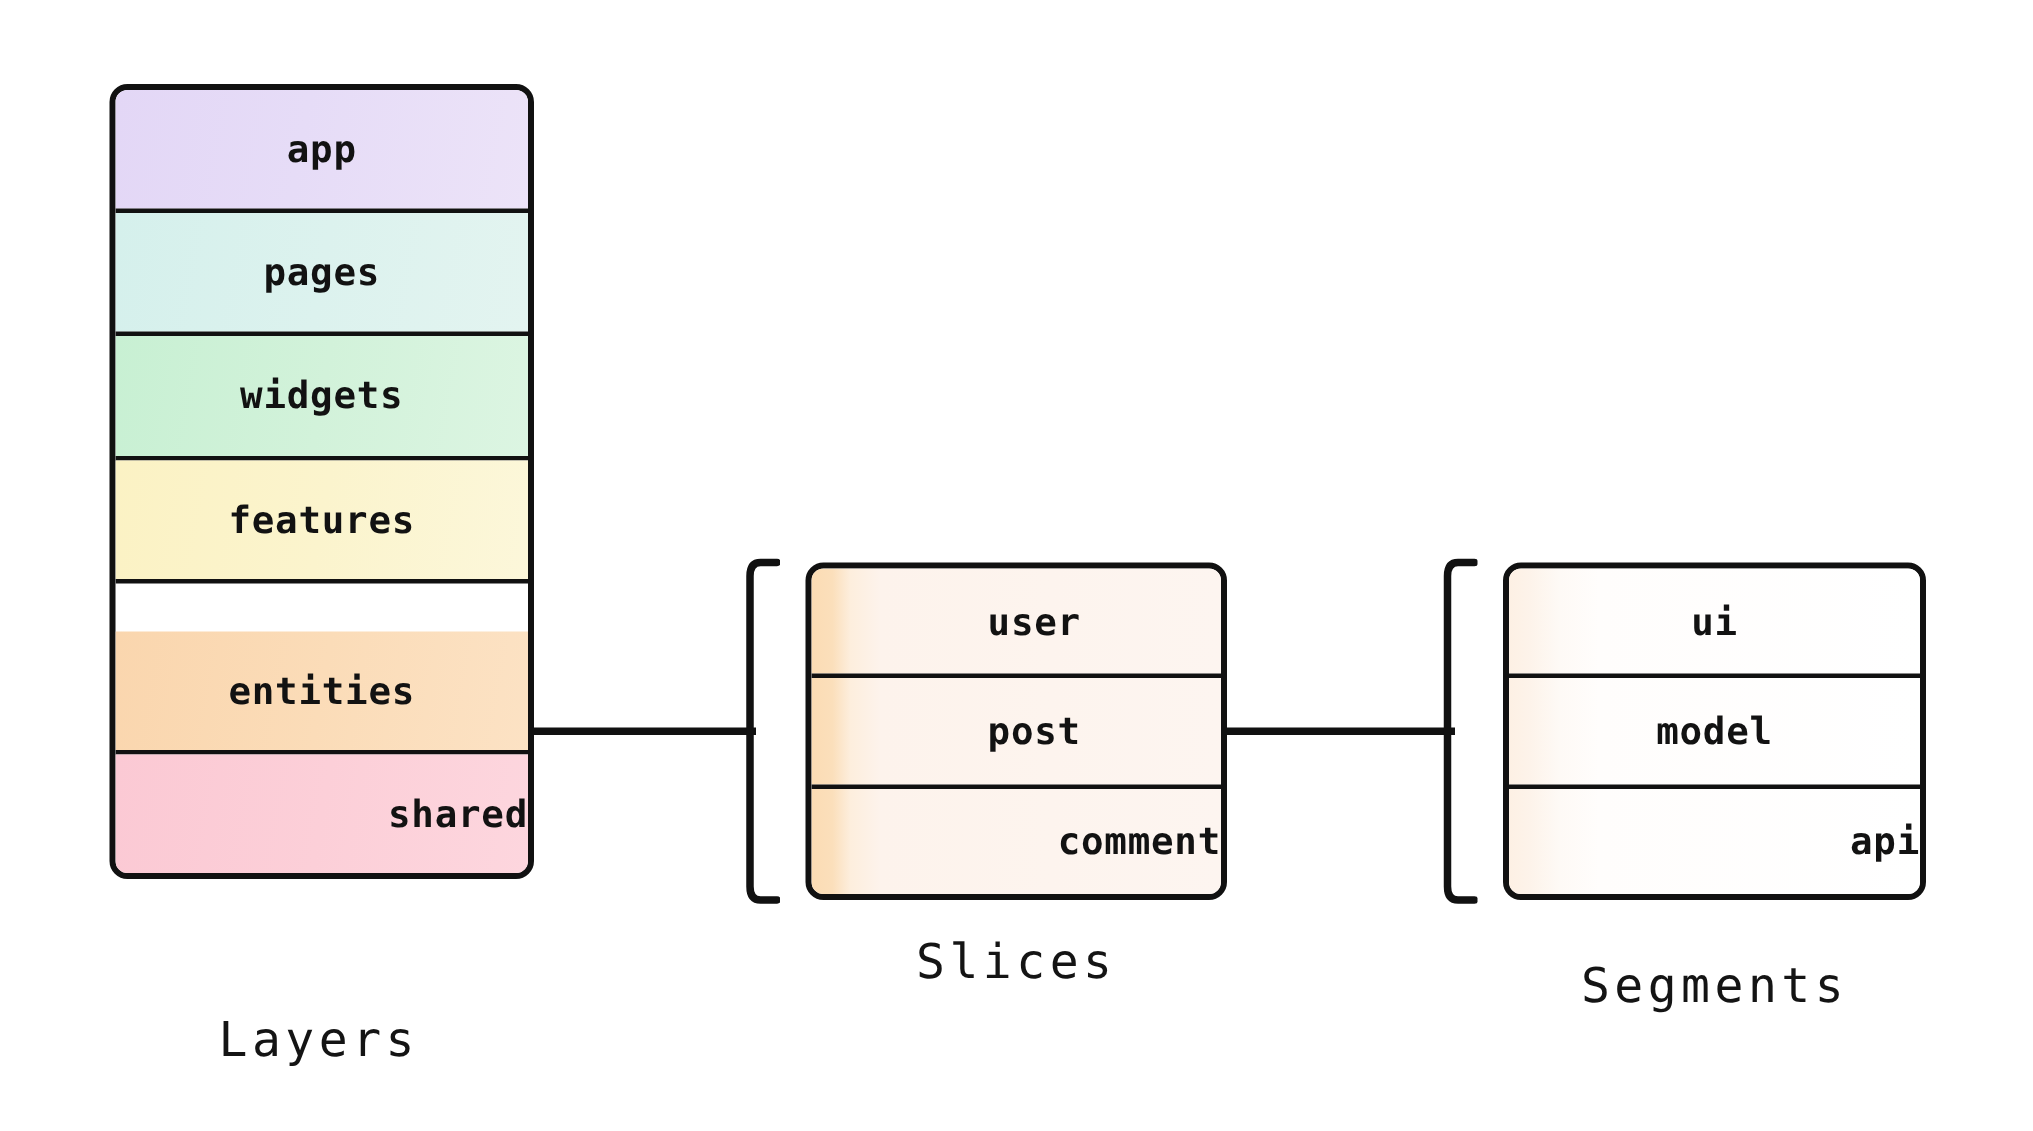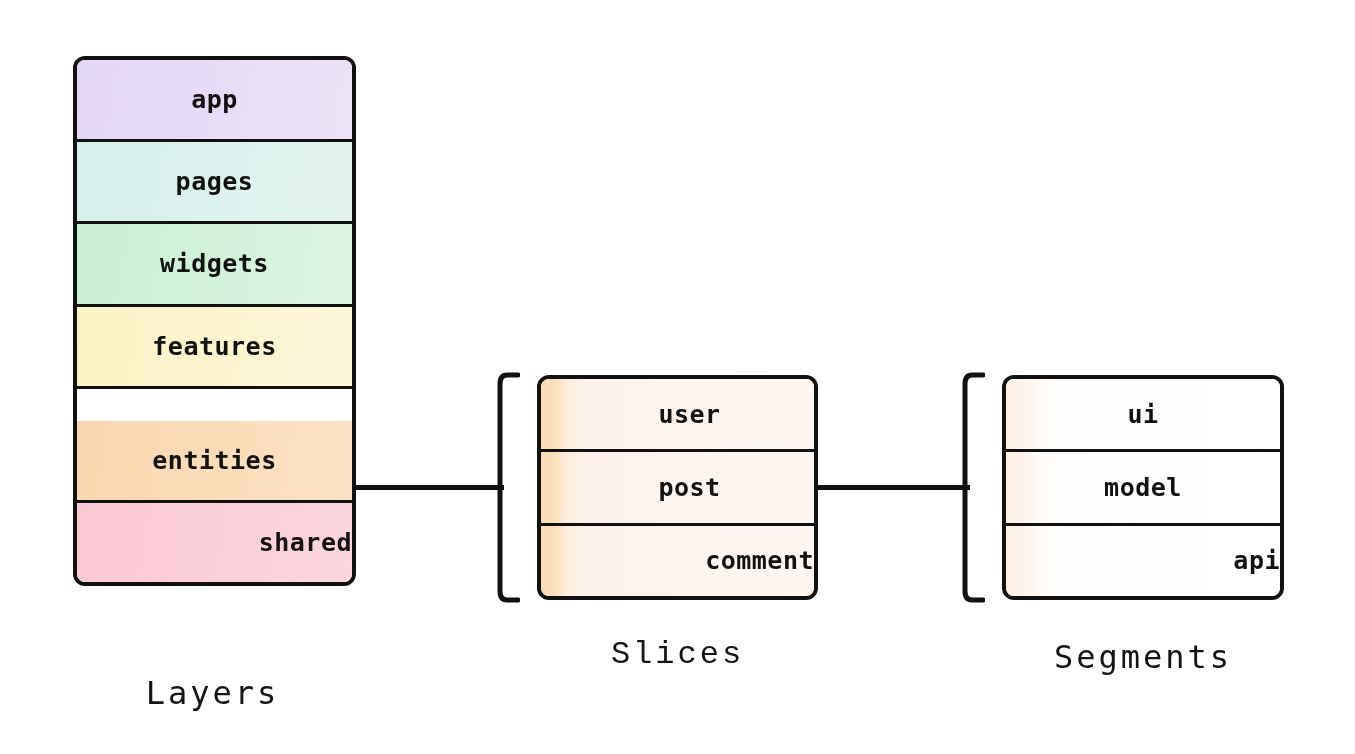--- a/index.html
+++ b/index.html
@@ -149,21 +149,21 @@
     position: absolute;
     font-size: 32px;
     font-weight: 400;
     color: #141414;
     letter-spacing: 3px;
     line-height: 1;
     text-align: center;
     white-space: nowrap;
   }
   #caption-layers   { left: 73px;  top: 677px; width: 279px; }
-  #caption-slices   { left: 537px; top: 639px; width: 281px; font-family: Liberation Mono, monospace; }
+  #caption-slices   { left: 537px; top: 625px; width: 281px; }
   #caption-segments { left: 1002px;top: 641px; width: 282px; }
 </style>
 </head>
 <body>
 
 <div class="stage">
 
   <div class="panel" id="layers-panel">
     <div class="row fill-app">
       <span class="row-label">app</span>

